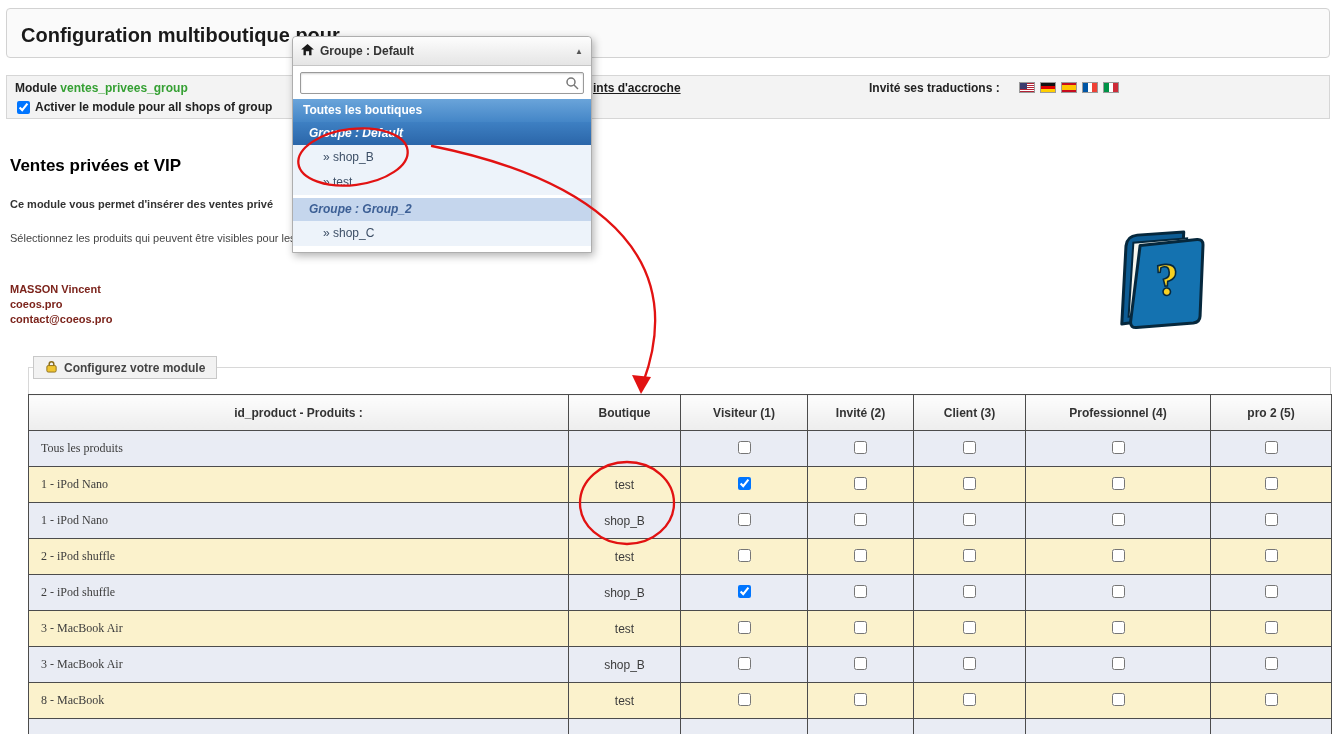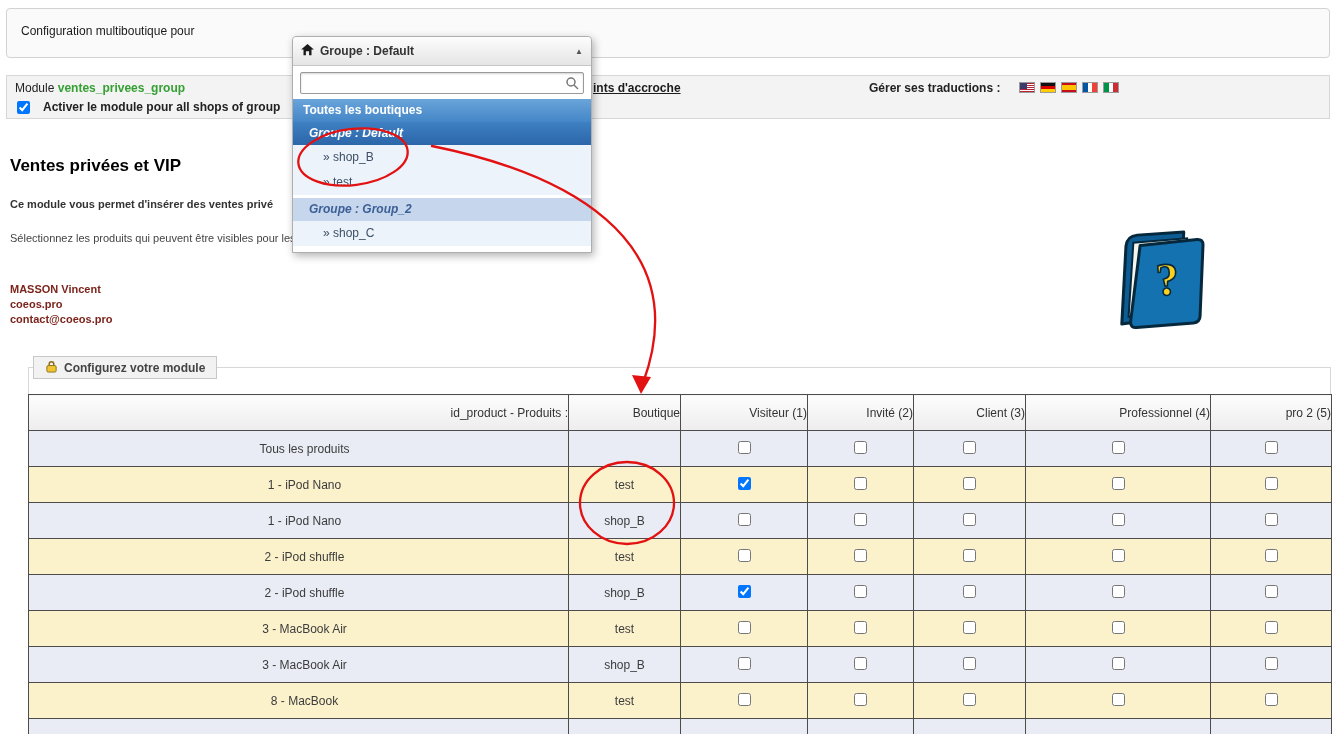--- a/index.html
+++ b/index.html
@@ -7,46 +7,46 @@
   body {
     width:1337px; height:734px; position:relative; overflow:hidden;
     background:#fff; font-family:"Liberation Sans", sans-serif; color:#222;
   }
 
   
   .top-bar {
     position:absolute; left:6px; top:8px; width:1324px; height:50px;
     background:#fafafa; border:1px solid #d2d2d2; border-radius:4px;
   }
-  .top-bar-title { position:absolute; left:14px; top:15px; font-size:12px; color:#1a1a1a; }
+  .top-bar-title { position:absolute; left:14px; top:15px; font-size:20px; color:#1a1a1a;font-weight:bold; }
 
   
   .module-panel {
     position:absolute; left:6px; top:75px; width:1324px; height:44px;
     background:#f3f3f3; border:1px solid #d6d6d6; font-size:12px;
   }
   .module-line1 { position:absolute; left:8px; top:5px; }
-  .module-label { font-weight:normal; color:#222; }
+  .module-label { font-weight:bold; color:#222; }
   .module-name { font-weight:bold; color:#35a033;margin-top:36px; }
   .hook-link {
     position:absolute; left:586px; top:5px; font-weight:bold; color:#1c1c1c;
     text-decoration:underline; cursor:pointer;
   }
   .translations { position:absolute; left:862px; top:5px; font-weight:bold; color:#222; }
   .flags { position:absolute; left:1012px; top:6px; display:flex; gap:5px; }
   .flag { width:16px; height:11px; display:inline-block; border:1px solid #9a9a9a; }
   .flag-us { background:
       linear-gradient(#3c3b6e,#3c3b6e) 0 0/7px 6px no-repeat,
       repeating-linear-gradient(180deg,#b22234 0 1px,#fff 1px 2px); }
   .flag-de { background:linear-gradient(180deg,#111 0 33%,#d00 33% 66%,#ffce00 66%); }
   .flag-es { background:linear-gradient(180deg,#c60b1e 0 25%,#ffc400 25% 75%,#c60b1e 75%); }
   .flag-fr { background:linear-gradient(90deg,#0055a4 0 33%,#fff 33% 66%,#ef4135 66%); }
   .flag-it { background:linear-gradient(90deg,#009246 0 33%,#fff 33% 66%,#ce2b37 66%); }
   .activate-line {
-    position:absolute; left:10px; top:24px; display:flex; align-items:center; gap:13px;
+    position:absolute; left:10px; top:24px; display:flex; align-items:center; gap:5px;
     font-weight:bold; color:#222;
   }
   input[type="checkbox"] { width:13px; height:13px; margin:0; }
 
   
   .page-heading { position:absolute; left:10px; top:156px; font-size:17px; font-weight:bold; color:#000; }
   .desc-1 { position:absolute; left:10px; top:198px; font-size:11px; font-weight:bold; color:#333;text-align:center; }
   .desc-2 { position:absolute; left:10px; top:232px; font-size:11px; color:#444; }
   .author-block { position:absolute; left:10px; top:282px; font-size:11px; color:#7c241c; line-height:15px;font-weight:bold; }
 
@@ -60,22 +60,22 @@
     background:#f2f2f2; border:1px solid #c8c8c8; display:flex; align-items:center;
     gap:6px; padding:0 11px; font-size:12px; font-weight:bold; color:#444;
   }
 
   
   .product-table {
     position:absolute; left:28px; top:394px; width:1303px;
     border-collapse:collapse; table-layout:fixed; font-size:12px; color:#3c3c3c;
   }
   .product-table th, .product-table td { border:1px solid #4c4c4c; height:36px; padding:0; }
-  .product-table th { background:linear-gradient(#fdfdfd,#ededed); font-weight:normal; color:#333; text-align:right; }
-  .cell-product { text-align:center; padding-left:12px !important; }
+  .product-table th { background:linear-gradient(#fdfdfd,#ededed); font-weight:bold; color:#333; text-align:center; }
+  .cell-product { text-align:left; padding-left:12px !important;font-family:Liberation Serif, serif; }
   .cell-boutique, .cell-check { text-align:center; }
   tbody tr:nth-child(odd) { background:#e9ecf4; }
   tbody tr:nth-child(even) { background:#fbf2cc; }
 
   
   .shop-dd {
     position:absolute; left:292px; top:36px; width:300px; z-index:50;
     background:#fff; border:1px solid #aeaeae; border-radius:4px 4px 0 0;
     box-shadow:2px 3px 8px rgba(0,0,0,.3); padding-bottom:6px;
   }
@@ -107,21 +107,21 @@
 <div class="top-bar">
   <div class="top-bar-title">Configuration multiboutique pour</div>
 </div>
 
 <div class="module-panel">
   <div class="module-line1">
     <span class="module-label">Module</span>
     <span class="module-name">ventes_privees_group</span>
   </div>
   <span class="hook-link">ints d'accroche</span>
-  <span class="translations">Gérer ses traductions :</span>
+  <span class="translations">Invité ses traductions :</span>
   <span class="flags">
       <span class="flag flag-us"></span>
       <span class="flag flag-de"></span>
       <span class="flag flag-es"></span>
       <span class="flag flag-fr"></span>
       <span class="flag flag-it"></span>
     </span>
   <label class="activate-line">
     <input type="checkbox" checked="" style="">
     <span>Activer le module pour all shops of group</span>

